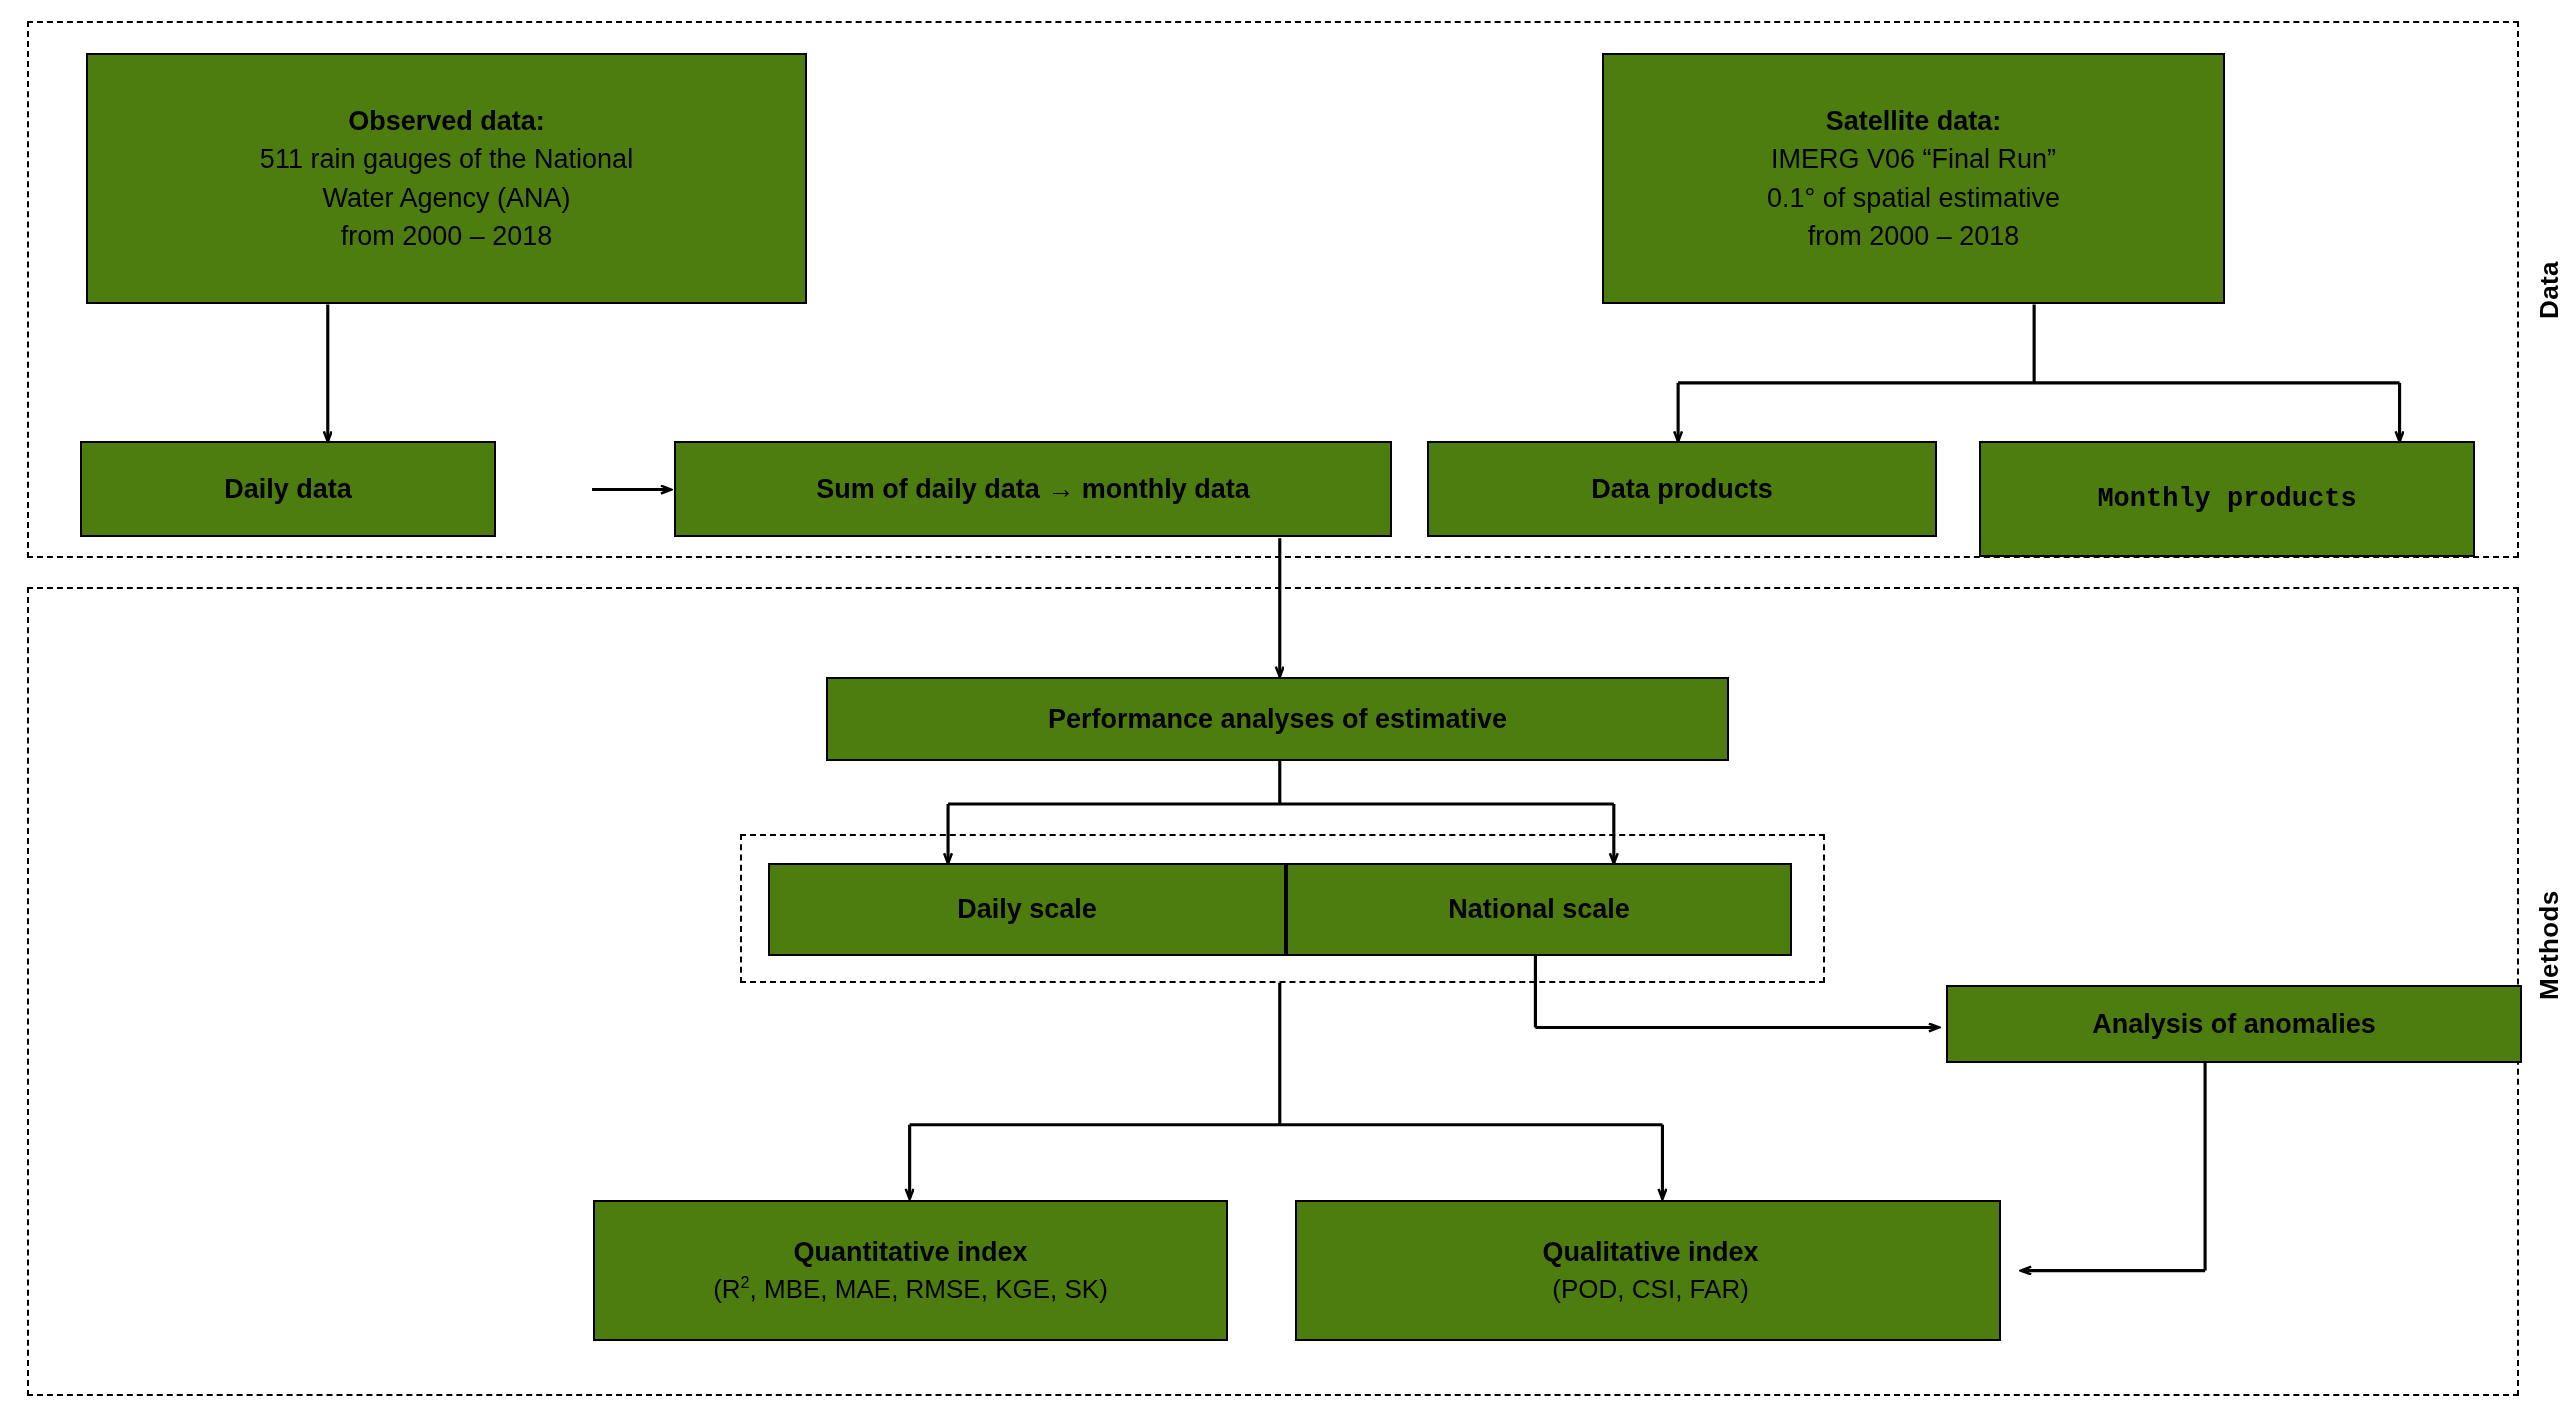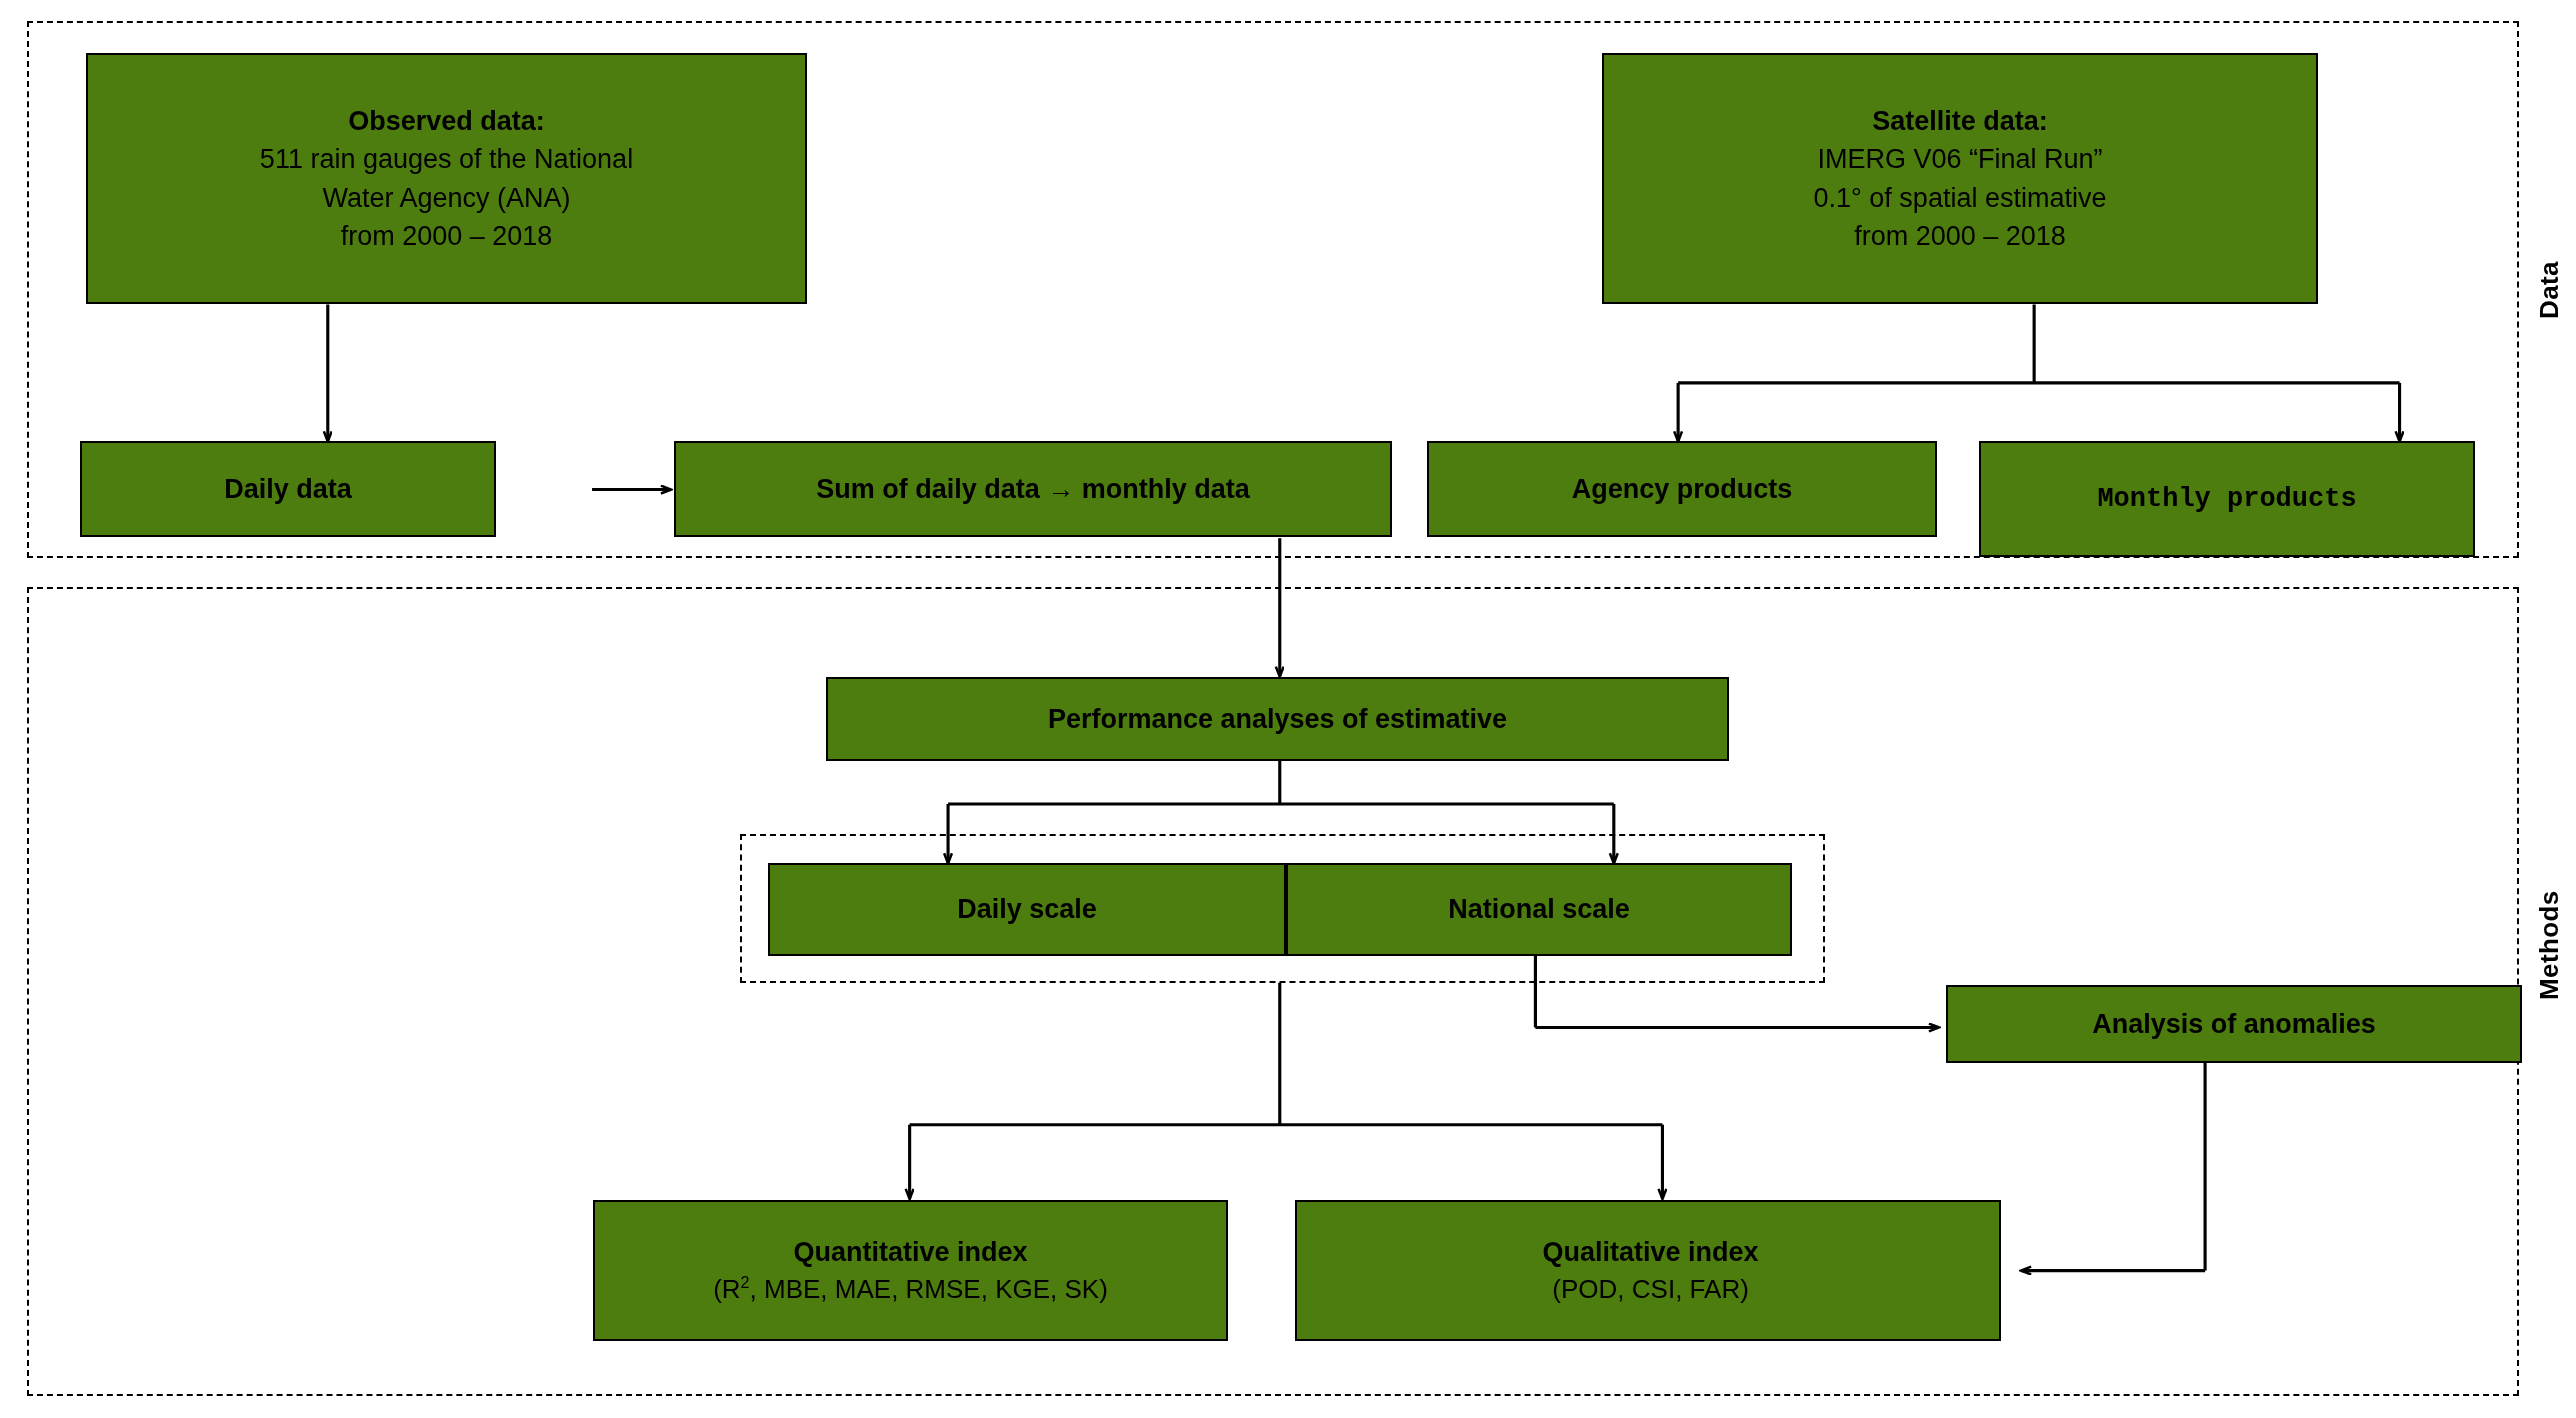--- a/index.html
+++ b/index.html
@@ -127,37 +127,37 @@
     </g>
   </svg>
 
   <div class="node" style="left:86px; top:53px; width:721px; height:251px;">
     <span class="ln b f34">Observed data:</span>
     <span class="ln f34">511 rain gauges of the National</span>
     <span class="ln f34">Water Agency (ANA)</span>
     <span class="ln f34">from 2000 – 2018</span>
   </div>
 
-  <div class="node" style="left:1602px; top:53px; width:716px; height:251px;">
+  <div class="node" style="left:1602px; top:53px; width:623px; height:251px;">
     <span class="ln b f34">Satellite data:</span>
     <span class="ln f34">IMERG V06 “Final Run”</span>
     <span class="ln f34">0.1° of spatial estimative</span>
     <span class="ln f34">from 2000 – 2018</span>
   </div>
 
   <div class="node" style="left:80px; top:441px; width:416px; height:96px;">
     <span class="ln b f34">Daily data</span>
   </div>
 
   <div class="node" style="left:674px; top:441px; width:718px; height:96px;">
     <span class="ln b f34">Sum of daily data → monthly data</span>
   </div>
 
   <div class="node" style="left:1427px; top:441px; width:510px; height:96px;">
-    <span class="ln b f34">Agency products</span>
+    <span class="ln b f34">Data products</span>
   </div>
 
   <div class="node" style="left:1979px; top:441px; width:496px; height:116px;font-family:Liberation Mono, monospace;">
     <span class="ln b f34">Monthly products</span>
   </div>
 
   <div class="node" style="left:826px; top:677px; width:903px; height:84px;">
     <span class="ln b f34">Performance analyses of estimative</span>
   </div>
 

